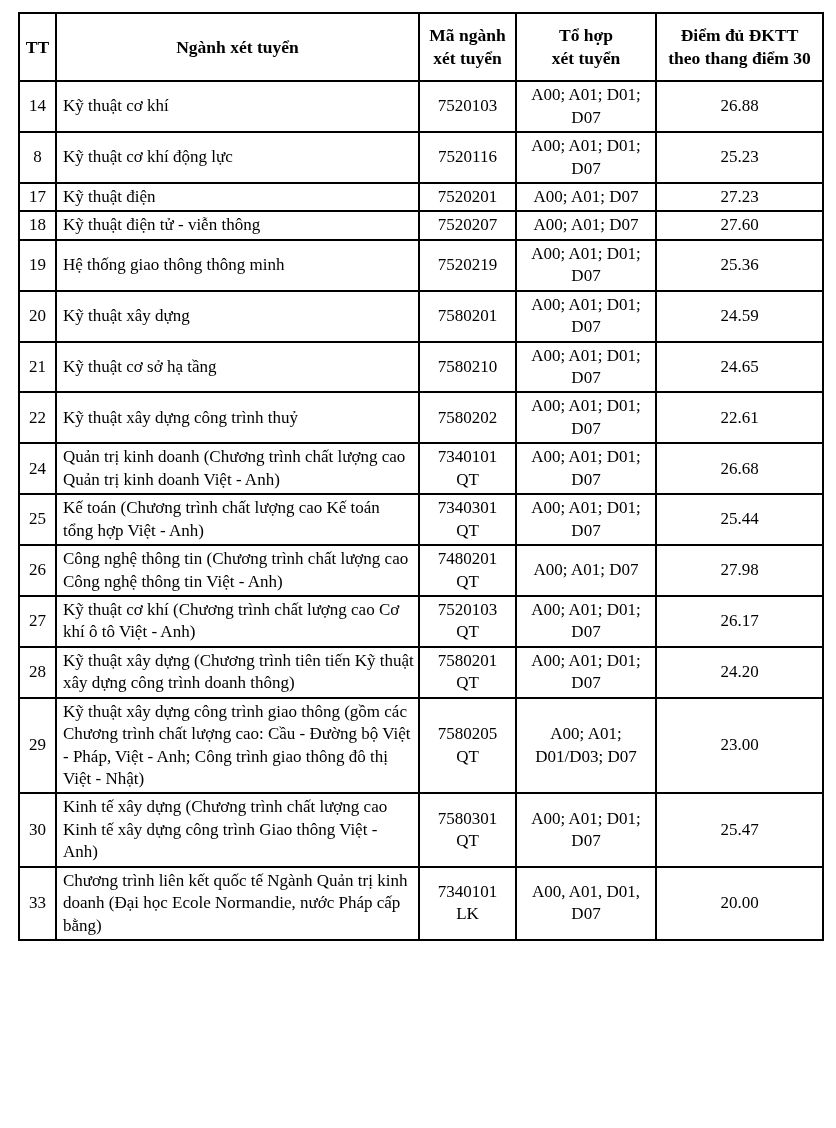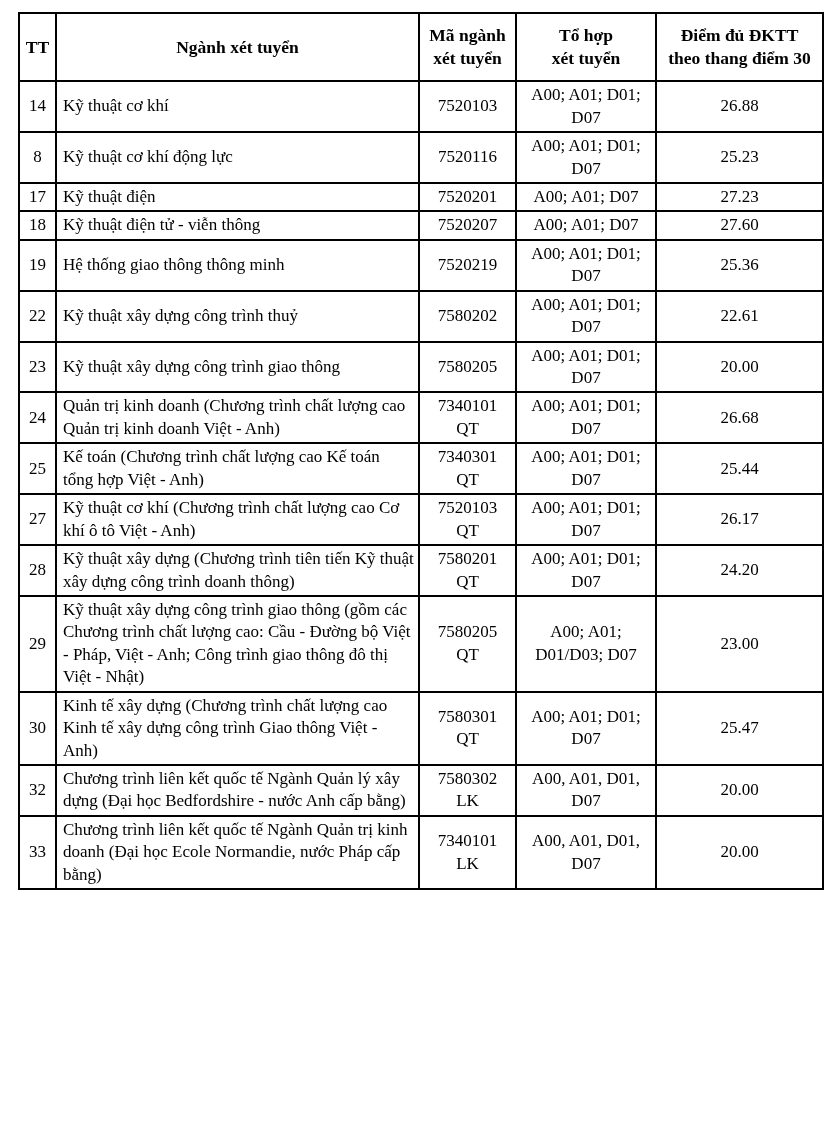--- a/index.html
+++ b/index.html
@@ -118,54 +118,70 @@
   </tr>
         <tr class="data-row">
     <td class="cell-tt">19</td>
     <td class="cell-nganh">Hệ thống giao thông thông minh</td>
     <td class="cell-ma">7520219</td>
     <td class="cell-tohop">A00; A01; D01;
 D07</td>
     <td class="cell-diem">25.36</td>
   </tr>
         <tr class="data-row">
+    <td class="cell-tt">20</td>
+    <td class="cell-nganh">Kỹ thuật xây dựng</td>
+    <td class="cell-ma">7580201</td>
+    <td class="cell-tohop">A00; A01; D01;
+D07</td>
+    <td class="cell-diem">24.59</td>
+  </tr>
+        <tr class="data-row">
+    <td class="cell-tt">21</td>
+    <td class="cell-nganh">Kỹ thuật cơ sở hạ tầng</td>
+    <td class="cell-ma">7580210</td>
+    <td class="cell-tohop">A00; A01; D01;
+D07</td>
+    <td class="cell-diem">24.65</td>
+  </tr>
+        <tr class="data-row">
     <td class="cell-tt">22</td>
     <td class="cell-nganh">Kỹ thuật xây dựng công trình thuỷ</td>
     <td class="cell-ma">7580202</td>
     <td class="cell-tohop">A00; A01; D01;
 D07</td>
     <td class="cell-diem">22.61</td>
   </tr>
         <tr class="data-row">
-    <td class="cell-tt">23</td>
-    <td class="cell-nganh">Kỹ thuật xây dựng công trình giao thông</td>
-    <td class="cell-ma">7580205</td>
-    <td class="cell-tohop">A00; A01; D01;
-D07</td>
-    <td class="cell-diem">20.00</td>
-  </tr>
-        <tr class="data-row">
     <td class="cell-tt">24</td>
     <td class="cell-nganh">Quản trị kinh doanh (Chương trình chất lượng cao Quản trị kinh doanh Việt - Anh)</td>
     <td class="cell-ma">7340101
 QT</td>
     <td class="cell-tohop">A00; A01; D01;
 D07</td>
     <td class="cell-diem">26.68</td>
   </tr>
         <tr class="data-row">
     <td class="cell-tt">25</td>
     <td class="cell-nganh">Kế toán (Chương trình chất lượng cao Kế toán tổng hợp Việt - Anh)</td>
     <td class="cell-ma">7340301
 QT</td>
     <td class="cell-tohop">A00; A01; D01;
 D07</td>
     <td class="cell-diem">25.44</td>
   </tr>
         <tr class="data-row">
+    <td class="cell-tt">26</td>
+    <td class="cell-nganh">Công nghệ thông tin (Chương trình chất lượng cao Công nghệ thông tin Việt - Anh)</td>
+    <td class="cell-ma">7480201
+QT</td>
+    <td class="cell-tohop">A00; A01; D07</td>
+    <td class="cell-diem">27.98</td>
+  </tr>
+        <tr class="data-row">
     <td class="cell-tt">27</td>
     <td class="cell-nganh">Kỹ thuật cơ khí (Chương trình chất lượng cao Cơ khí ô tô Việt - Anh)</td>
     <td class="cell-ma">7520103
 QT</td>
     <td class="cell-tohop">A00; A01; D01;
 D07</td>
     <td class="cell-diem">26.17</td>
   </tr>
         <tr class="data-row">
     <td class="cell-tt">28</td>
@@ -186,29 +202,20 @@
     <td class="cell-diem">23.00</td>
   </tr>
         <tr class="data-row">
     <td class="cell-tt">30</td>
     <td class="cell-nganh">Kinh tế xây dựng (Chương trình chất lượng cao Kinh tế xây dựng công trình Giao thông Việt - Anh)</td>
     <td class="cell-ma">7580301
 QT</td>
     <td class="cell-tohop">A00; A01; D01;
 D07</td>
     <td class="cell-diem">25.47</td>
-  </tr>
-        <tr class="data-row">
-    <td class="cell-tt">32</td>
-    <td class="cell-nganh">Chương trình liên kết quốc tế Ngành Quản lý xây dựng (Đại học Bedfordshire - nước Anh cấp bằng)</td>
-    <td class="cell-ma">7580302
-LK</td>
-    <td class="cell-tohop">A00, A01, D01,
-D07</td>
-    <td class="cell-diem">20.00</td>
   </tr>
         <tr class="data-row">
     <td class="cell-tt">33</td>
     <td class="cell-nganh">Chương trình liên kết quốc tế Ngành Quản trị kinh doanh (Đại học Ecole Normandie, nước Pháp cấp bằng)</td>
     <td class="cell-ma">7340101
 LK</td>
     <td class="cell-tohop">A00, A01, D01,
 D07</td>
     <td class="cell-diem">20.00</td>
   </tr>

